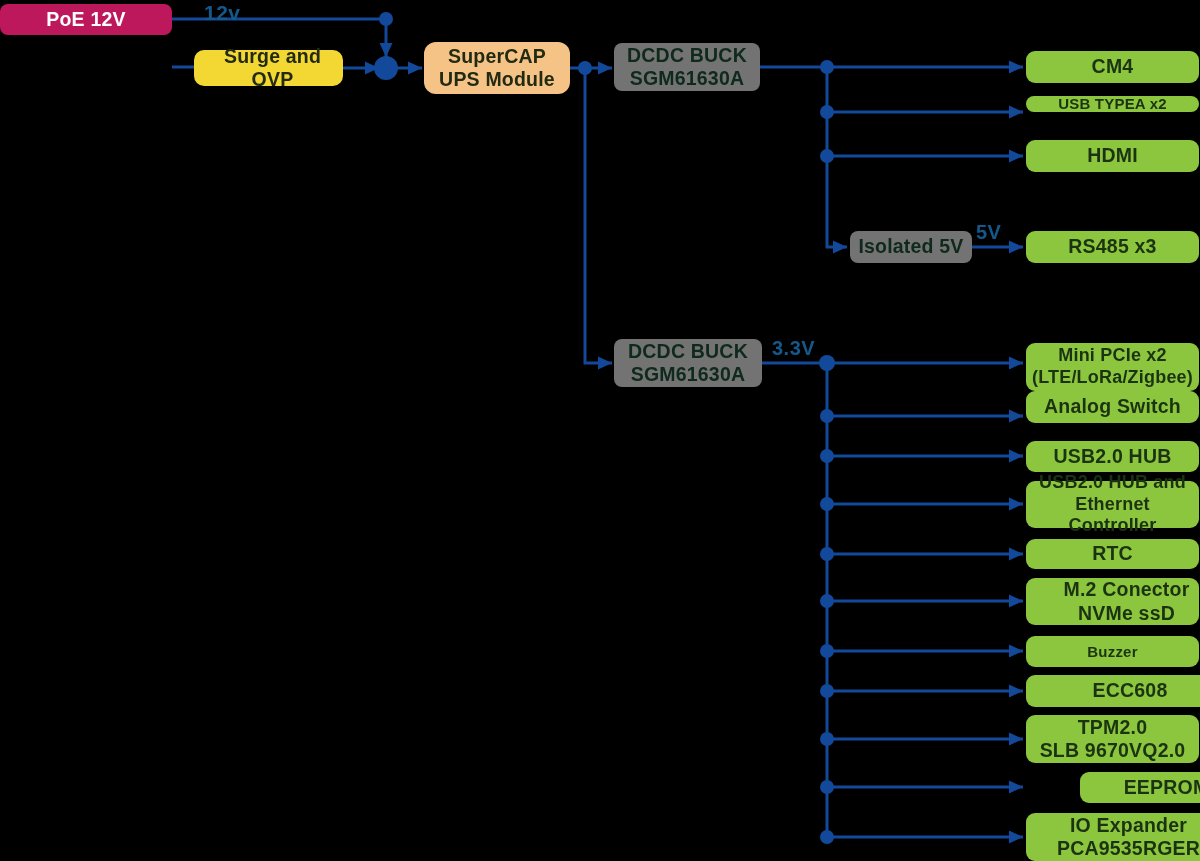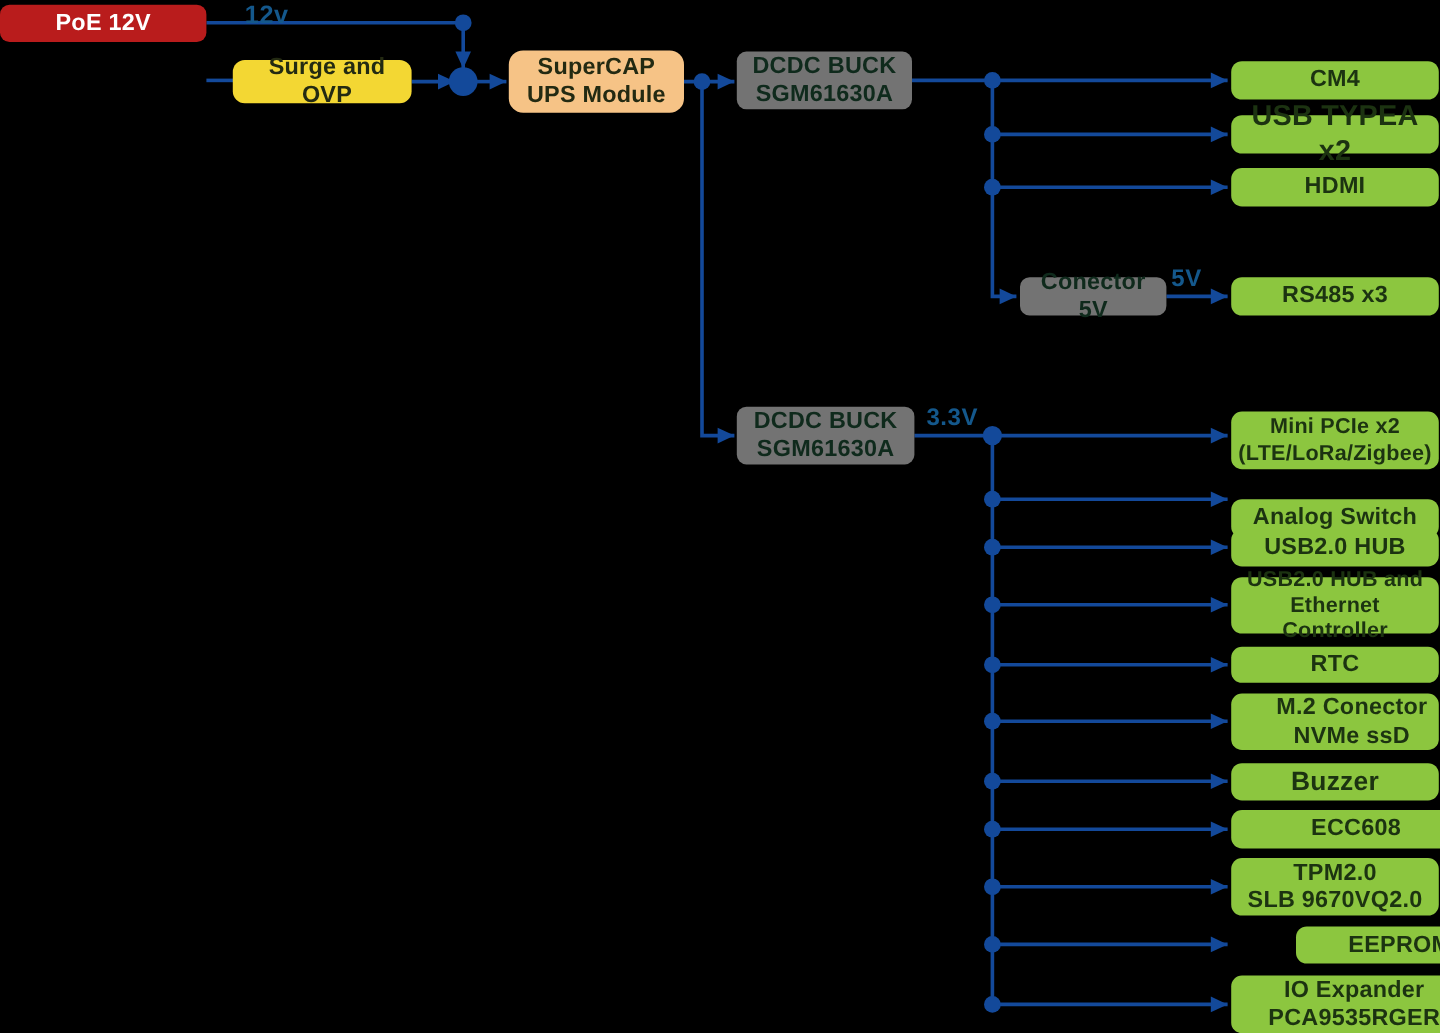--- a/index.html
+++ b/index.html
@@ -27,21 +27,21 @@
     justify-content: center;
     text-align: center;
     white-space: pre-line;
     font-weight: 600;
     line-height: 1.2;
     letter-spacing: 0.2px;
     border-radius: 9px;
     box-sizing: border-box;
     padding: 1px 4px;
   }
-  .node.dark   { background: #b91c1c; color: #ffffff; border-radius: 8px; }
+  .node.dark   { background: #be185d; color: #ffffff; border-radius: 8px; }
   .node.yellow { background: #f3d733; color: #232a12; border-radius: 10px; }
   .node.tan    { background: #f6c386; color: #232a12; border-radius: 12px; }
   .node.green  { background: #737373; color: #0f2a1c; border-radius: 8px; }
   .node.light  { background: #8cc63f; color: #1c3311; border-radius: 9px; }
   .rail-label {
     position: absolute;
     font-weight: 700;
     color: #14588c;
     letter-spacing: 0.5px;
     line-height: 1;
@@ -117,35 +117,35 @@
     </svg>
 
 <div class="node dark" style="left: 0px; top: 4px; width: 172px; height: 31px; font-size: 19.5px;">PoE 12V</div>
     <div class="node yellow" style="left: 194px; top: 50px; width: 149px; height: 36px; font-size: 19.5px; padding-left: 12px;">Surge and OVP</div>
     <div class="node tan" style="left: 424px; top: 42px; width: 146px; height: 52px; font-size: 19.5px;">SuperCAP
 UPS Module</div>
     <div class="node green" style="left: 614px; top: 43px; width: 146px; height: 48px; font-size: 19.5px;">DCDC BUCK
 SGM61630A</div>
     <div class="node green" style="left: 614px; top: 339px; width: 148px; height: 48px; font-size: 19.5px;">DCDC BUCK
 SGM61630A</div>
-    <div class="node green" style="left: 850px; top: 231px; width: 122px; height: 32px; font-size: 19.5px;">Conector 5V</div>
+    <div class="node green" style="left: 850px; top: 231px; width: 122px; height: 32px; font-size: 19.5px;">Isolated 5V</div>
     <div class="node light" style="left: 1026px; top: 51px; width: 173px; height: 32px; font-size: 19.5px;">CM4</div>
-    <div class="node light" style="left: 1026px; top: 96px; width: 173px; height: 32px; font-size: 24px;">USB TYPEA x2</div>
+    <div class="node light" style="left: 1026px; top: 96px; width: 173px; height: 16px; font-size: 15px;">USB TYPEA x2</div>
     <div class="node light" style="left: 1026px; top: 140px; width: 173px; height: 32px; font-size: 19.5px;">HDMI</div>
     <div class="node light" style="left: 1026px; top: 231px; width: 173px; height: 32px; font-size: 19.5px;">RS485 x3</div>
     <div class="node light" style="left: 1026px; top: 343px; width: 173px; height: 48px; font-size: 18px;">Mini PCIe x2
 (LTE/LoRa/Zigbee)</div>
-    <div class="node light" style="left: 1026px; top: 416px; width: 173px; height: 32px; font-size: 19.5px;">Analog Switch</div>
+    <div class="node light" style="left: 1026px; top: 391px; width: 173px; height: 32px; font-size: 19.5px;">Analog Switch</div>
     <div class="node light" style="left: 1026px; top: 441px; width: 173px; height: 31px; font-size: 19.5px;">USB2.0 HUB</div>
     <div class="node light" style="left: 1026px; top: 481px; width: 173px; height: 47px; font-size: 18px;">USB2.0 HUB and
 Ethernet Controller</div>
     <div class="node light" style="left: 1026px; top: 539px; width: 173px; height: 30px; font-size: 19.5px;">RTC</div>
     <div class="node light" style="left: 1026px; top: 578px; width: 173px; height: 47px; font-size: 19.5px; padding-left: 32px;">M.2 Conector
 NVMe ssD</div>
-    <div class="node light" style="left: 1026px; top: 636px; width: 173px; height: 31px; font-size: 22px;">Buzzer</div>
+    <div class="node light" style="left: 1026px; top: 636px; width: 173px; height: 31px; font-size: 15px;">Buzzer</div>
     <div class="node light" style="left: 1026px; top: 675px; width: 208px; height: 32px; font-size: 19.5px;">ECC608</div>
     <div class="node light" style="left: 1026px; top: 715px; width: 173px; height: 48px; font-size: 19.5px;">TPM2.0
 SLB 9670VQ2.0</div>
     <div class="node light" style="left: 1080px; top: 772px; width: 173px; height: 31px; font-size: 19.5px;">EEPROM</div>
     <div class="node light" style="left: 1026px; top: 813px; width: 205px; height: 48px; font-size: 19.5px;">IO Expander
 PCA9535RGER</div>
     <div class="rail-label" style="left: 204px; top: 2px; font-size: 21px; color: rgb(20, 88, 140);">12v</div>
     <div class="rail-label" style="left: 976px; top: 222px; font-size: 20px; color: rgb(20, 88, 140);">5V</div>
     <div class="rail-label" style="left: 772px; top: 338px; font-size: 20px; color: rgb(20, 88, 140);">3.3V</div>
   </div>

